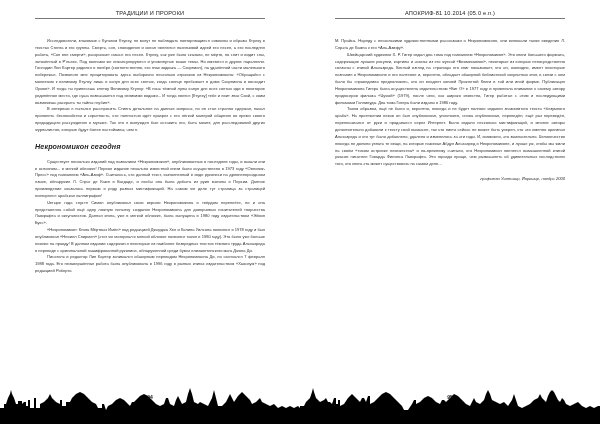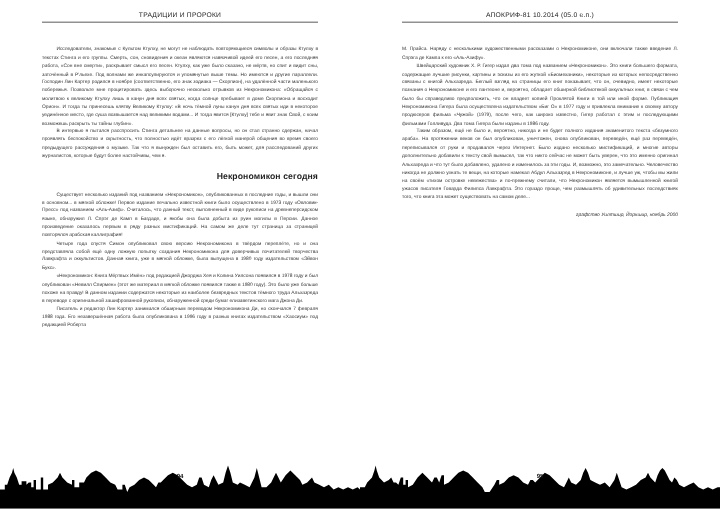--- a/index.html
+++ b/index.html
@@ -7,22 +7,22 @@
          font-family: "Liberation Sans", sans-serif; color: #2a2a2a; }
   .spread { position: absolute; left: 0; top: 0; width: 600px; height: 424px; display: flex; }
   .page { position: relative; width: 300px; height: 424px; }
   .running-head { position: absolute; top: 10px; left: 35px; width: 230px; text-align: center;
                   font-size: 5.6px; letter-spacing: 0.2px; color: #222; }
   .head-rule { position: absolute; top: 18px; left: 35px; width: 230px; height: 1px; background: #777; }
   .body { position: absolute; top: 38px; left: 35px; width: 230px; font-size: 4.05px; line-height: 6.85px;
           text-align: justify; color: #333; }
   .body p { margin: 0; text-indent: 12px; }
   .body p.noindent { text-indent: 0; }
-  .section-title { font-weight: bold; font-size: 7.2px; text-align: right; margin: 10px 0 8px 0;
-                   color: #1e1e1e; letter-spacing: 0.1px; }
+  .section-title { font-weight: bold; font-size: 7.2px; text-align: left; margin: 10px 0 8px 0;
+                   color: #1e1e1e; letter-spacing: 0.1px; font-style: italic; }
   .signature { margin-top: 8px; text-align: right; font-style: italic; font-size: 4.1px; color: #333; }
   .folio { position: absolute; top: 394px; left: 0; width: 300px; text-align: center; font-size: 5px;
            font-weight: bold; color: #111; z-index: 3; }
   .skyline { position: absolute; left: 0; bottom: 0; width: 300px; height: 40px; z-index: 2; }
   .skyline svg { display: block; width: 300px; height: 40px; }
 </style>
 </head>
 <body>
 
 <div class="spread">

